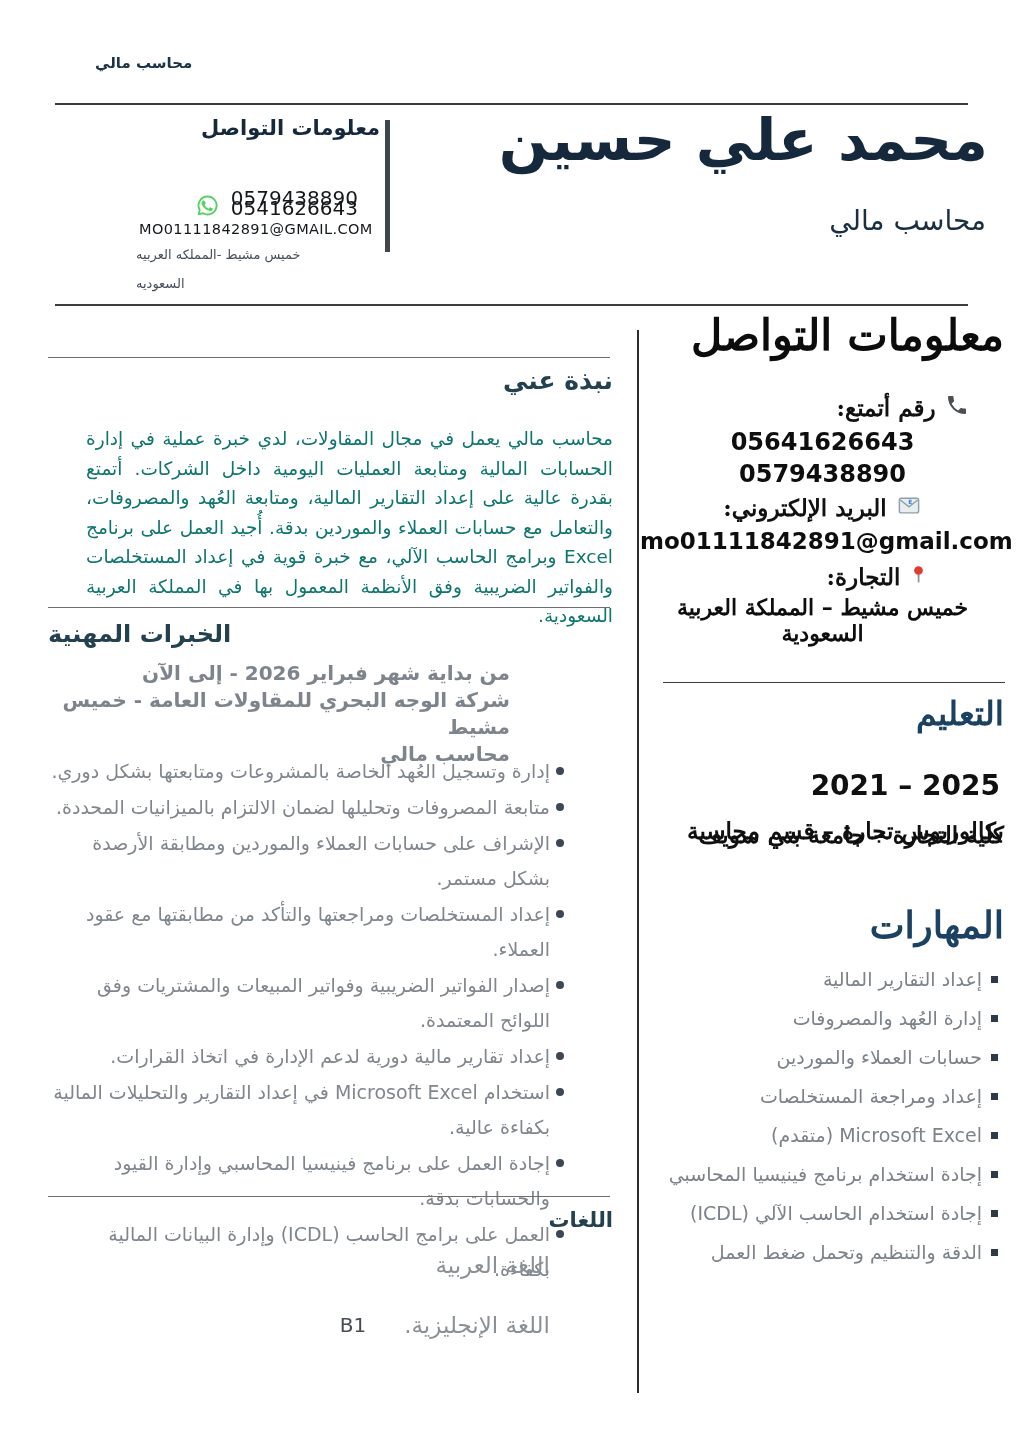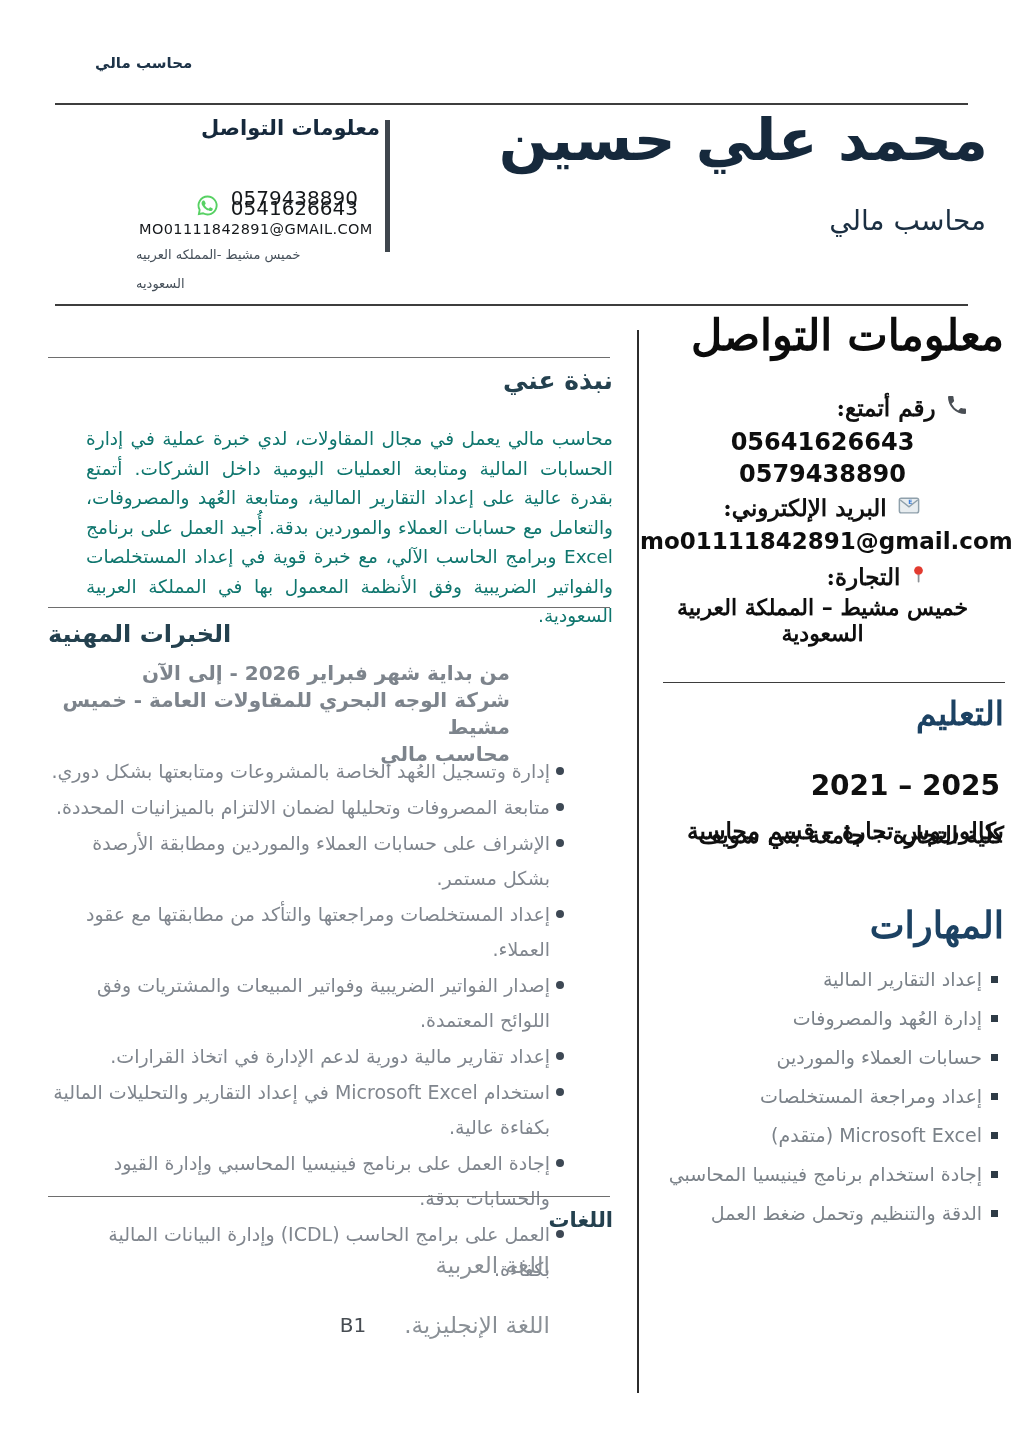--- a/index.html
+++ b/index.html
@@ -194,16 +194,17 @@
   <div class="edu-degree">بكالوريوس تجارة – قسم محاسبة</div>
 
   <div class="skills-title">المهارات</div>
   <ul class="skills-list">
       <li>إعداد التقارير المالية</li>
       <li>إدارة العُهد والمصروفات</li>
       <li>حسابات العملاء والموردين</li>
       <li>إعداد ومراجعة المستخلصات</li>
       <li>Microsoft Excel (متقدم)</li>
       <li>إجادة استخدام برنامج فينيسيا المحاسبي</li>
+      <li>إجادة استخدام الحاسب الآلي (ICDL)</li>
       <li>الدقة والتنظيم وتحمل ضغط العمل</li>
     </ul>
 
 </div>
 
 </body></html>

